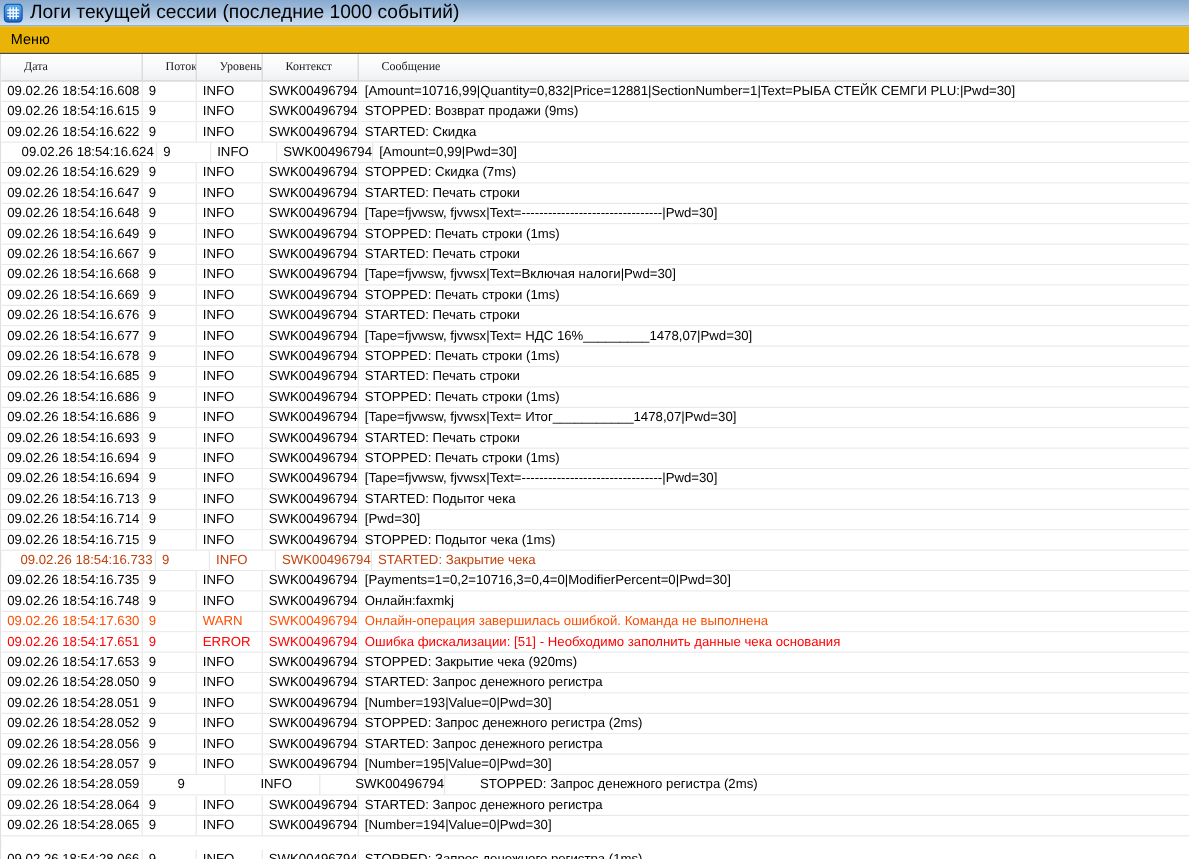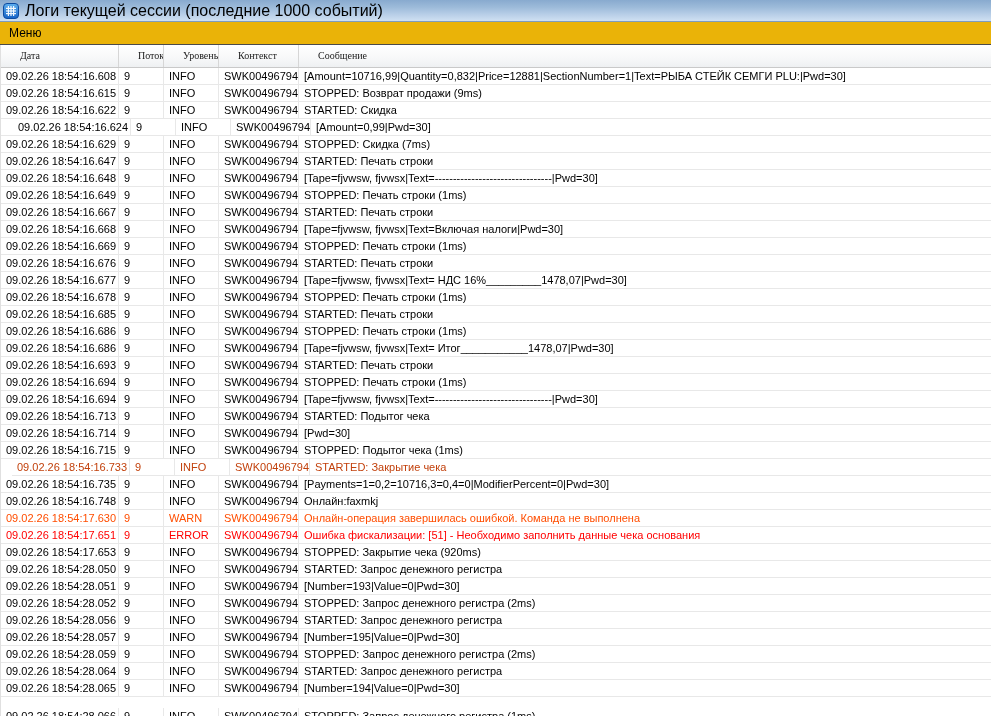--- a/index.html
+++ b/index.html
@@ -326,21 +326,21 @@
           <div class="cell c-ctx">SWK00496794</div>
           <div class="cell c-msg">STARTED: Запрос денежного регистра</div>
         </div>
         <div class="row" style="color: rgb(0, 0, 0);">
           <div class="cell c-date">09.02.26 18:54:28.057</div>
           <div class="cell c-thread">9</div>
           <div class="cell c-level">INFO</div>
           <div class="cell c-ctx">SWK00496794</div>
           <div class="cell c-msg">[Number=195|Value=0|Pwd=30]</div>
         </div>
-        <div class="row" style="color: rgb(0, 0, 0);">
+        <div class="row" style="color: rgb(0, 0, 0); gap: 24px;">
           <div class="cell c-date">09.02.26 18:54:28.059</div>
           <div class="cell c-thread">9</div>
           <div class="cell c-level">INFO</div>
           <div class="cell c-ctx">SWK00496794</div>
           <div class="cell c-msg">STOPPED: Запрос денежного регистра (2ms)</div>
         </div>
         <div class="row" style="color: rgb(0, 0, 0);">
           <div class="cell c-date">09.02.26 18:54:28.064</div>
           <div class="cell c-thread">9</div>
           <div class="cell c-level">INFO</div>

